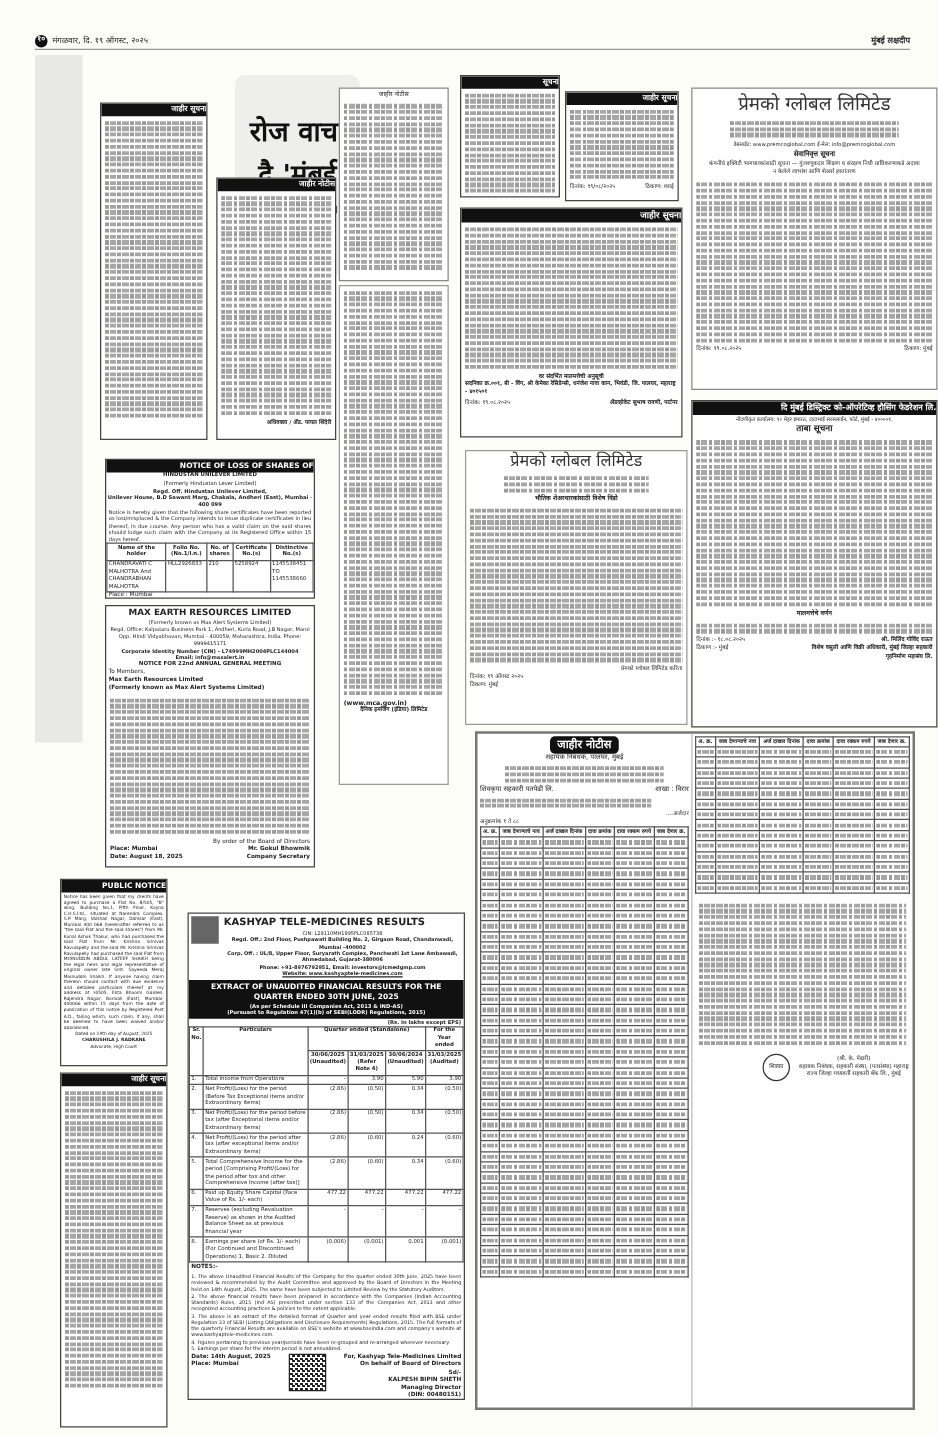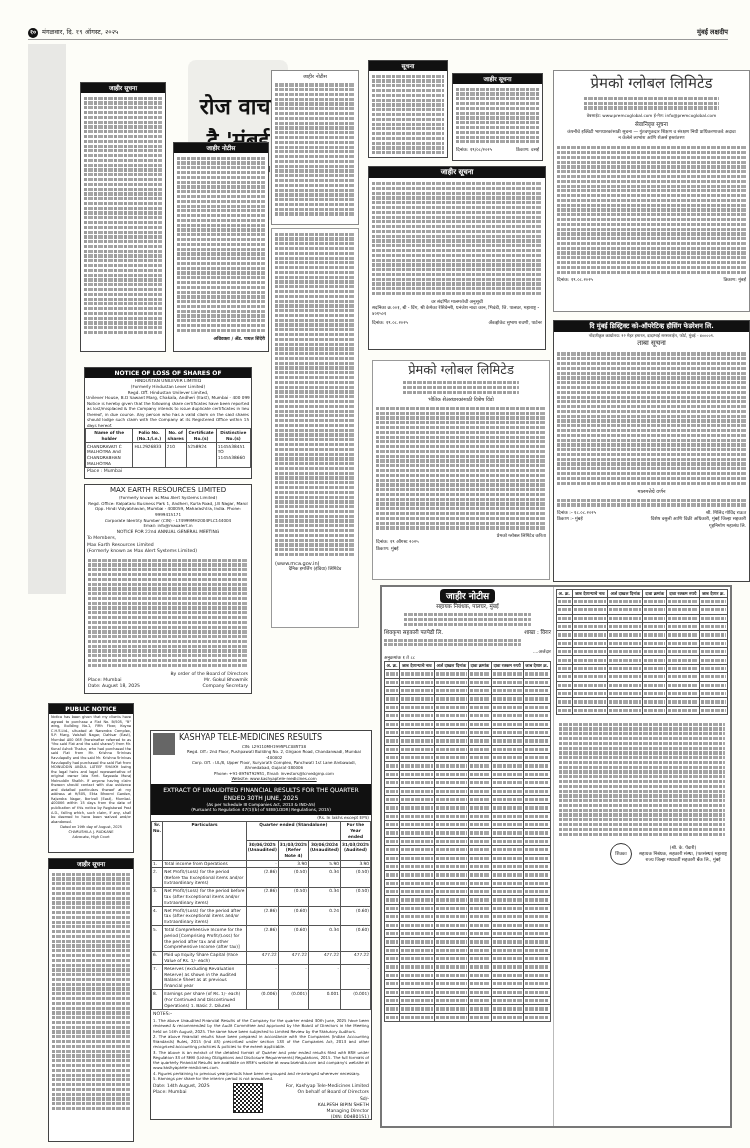--- a/index.html
+++ b/index.html
@@ -4,25 +4,25 @@
 <style>
   * { box-sizing: border-box; margin: 0; padding: 0; }
   body { width: 750px; height: 1148px; background: #fdfdf8; font-family: "DejaVu Sans", sans-serif; color: #222; position: relative; overflow: hidden; font-size: 4.6px; line-height: 1.35; }
   .abs { position: absolute; }
   .masthead { left: 28px; top: 26px; width: 700px; height: 14px; border-bottom: 1px solid #999; display: flex; align-items: center; justify-content: space-between; }
   .masthead .left { display: flex; align-items: center; gap: 4px; font-size: 6.5px; }
   .pageno { width: 10px; height: 10px; border-radius: 50%; background: #111; color: #fff; font-size: 6px; display: flex; align-items: center; justify-content: center; font-weight: bold; }
   .masthead .right { font-size: 6.5px; font-weight: bold; }
   .greybar { background: #e8e8e5; }
   .box { border: 1px solid #444; background: #fff; overflow: hidden; }
-  .hdr-black { background: #111; color: #fff; text-align: center; font-weight: bold; font-size: 6px; padding: 1px 0; }
+  .hdr-black { background: #111; color: #fff; text-align: right; font-weight: bold; font-size: 6px; padding: 1px 0; }
   .txt { padding: 2px 3px; text-align: justify; color: #333; }
   .title-big { font-family: "DejaVu Serif", serif; text-align: center; font-size: 15px; color: #333; }
   .center { text-align: center; }
-  .bold { font-weight: normal; }
+  .bold { font-weight: bold; }
   table { border-collapse: collapse; width: 100%; }
   td, th { border: 1px solid #555; padding: 0.5px 1px; font-size: 4.3px; vertical-align: top; }
   th { font-weight: bold; text-align: center; }
   .num { text-align: right; }
   .promo { left: 188px; top: 60px; width: 100px; height: 160px; background: #eeeeea; border-radius: 8px; display: flex; flex-direction: column; align-items: center; justify-content: center; }
   .promo div { font-weight: bold; font-size: 22px; line-height: 1.55; color: #111; font-family: "DejaVu Serif", serif; }
   .lines span { display: block; height: 3.2px; margin: 1.6px 0; background: repeating-linear-gradient(90deg,#7a7a7a 0 3px,#fff 3px 4px,#8a8a8a 4px 9px,#fff 9px 10px); opacity: .75; }
   .qr { width: 30px; height: 30px; background: repeating-conic-gradient(#222 0 25%, #fff 0 50%) 0 0/4px 4px; border: 1px solid #222; }
   .stamp { width: 22px; height: 22px; border: 1px solid #333; border-radius: 50%; font-size: 4.5px; display: flex; align-items: center; justify-content: center; }
   .logo-sq { width: 22px; height: 22px; background: #666; }

